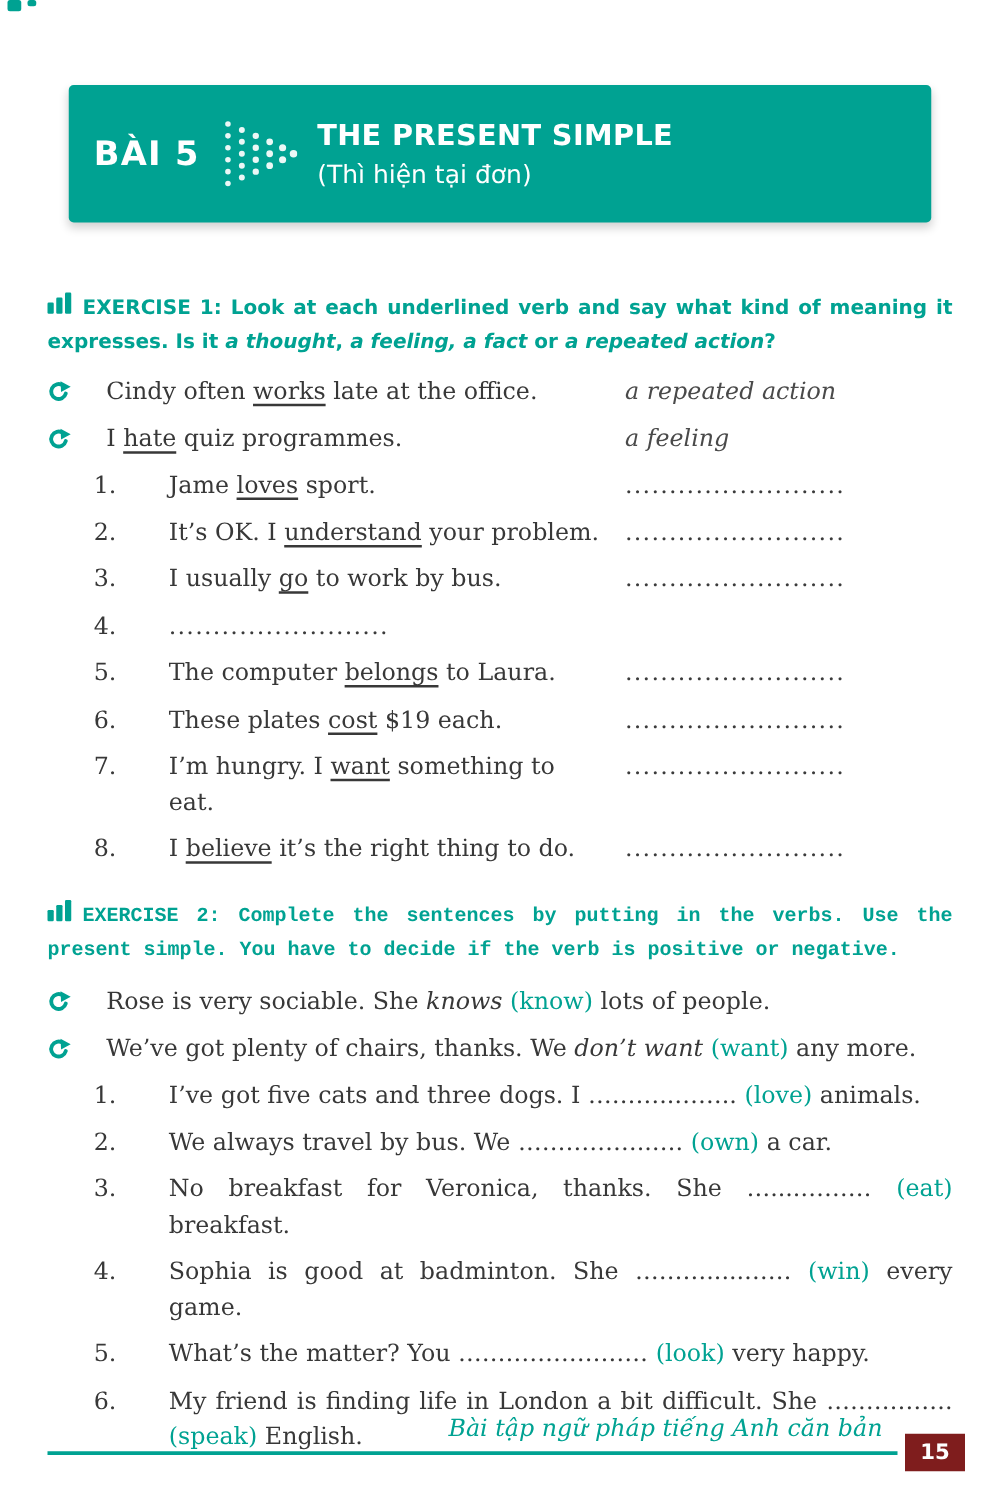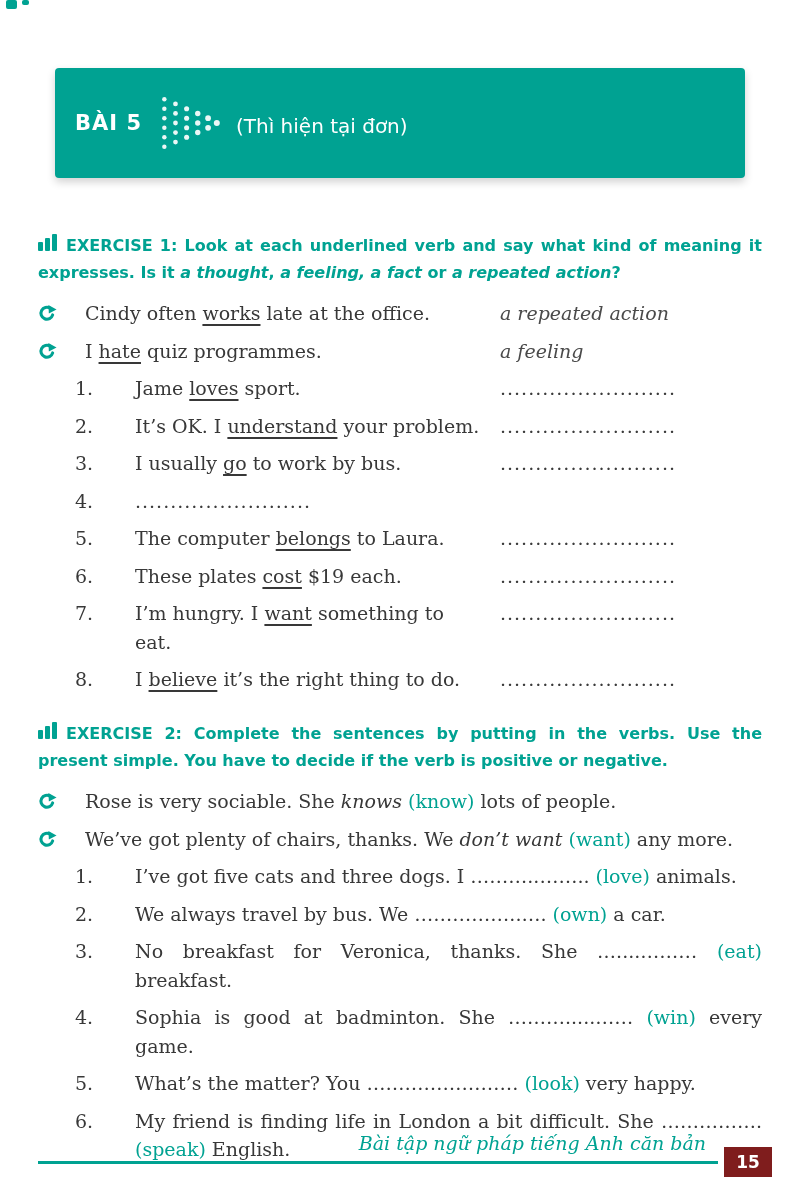--- a/index.html
+++ b/index.html
@@ -12,34 +12,34 @@
   .corner-dot.a { left:6px; top:0; width:11px; height:9px; }
   .corner-dot.b { left:22px; top:0; width:7px; height:5px; }
 
   
   .banner {
     margin:68px 55px 0; height:110px; background:#00a292; border-radius:4px;
     display:flex; align-items:center; padding:0 20px;
     box-shadow:0 4px 8px rgba(0,0,0,.18); color:#fff;
     font-family:"DejaVu Sans", sans-serif;
   }
-  .banner-lesson { font-size:21px; font-weight:bold; letter-spacing:1px; white-space:nowrap; }
+  .banner-lesson { font-size:27px; font-weight:bold; letter-spacing:1px; white-space:nowrap; }
   .banner-dots { margin:0 16px; flex:0 0 auto; }
   .banner-titles { display:flex; flex-direction:column; }
   .banner-title { font-size:23px; font-weight:bold; letter-spacing:.3px; }
   .banner-subtitle { font-size:20px; margin-top:5px; font-weight:normal; }
 
   
   .content { padding:0 38px; }
   .ex-heading {
     font-family:"DejaVu Sans", sans-serif; font-weight:bold; font-size:16px;
     color:#00a292; line-height:1.7; text-align:justify;
   }
   .ex1-heading { margin-top:54px; }
-  .ex2-heading { margin-top:26px; }
+  .ex2-heading { margin-top:26px;font-family:Liberation Mono, monospace; }
   .ex-icon { display:inline-flex; align-items:flex-end; gap:2px; margin-right:9px; }
   .ex-icon i { display:inline-block; width:5px; background:#00a292; border-radius:1px; }
   .ex-icon i.b1 { height:9px; } .ex-icon i.b2 { height:13px; } .ex-icon i.b3 { height:17px; }
 
   .row { display:flex; align-items:baseline; margin-top:9px; font-size:19px; line-height:1.5;gap:20px; }
   .ex-examples { margin-top:13px; }
   .bullet { flex:0 0 27px; align-self:center; line-height:0; }
   .sentence { flex:1; }
   .answer { flex:0 0 262px; font-style:italic; color:#4a4a4a; }
   .blankdots { flex:0 0 262px; color:#3b3b3b; letter-spacing:1px; }
@@ -90,20 +90,21 @@
           <circle cx="36" cy="54" r="3.2"></circle>
         <circle cx="50" cy="24" r="3.4"></circle>
           <circle cx="50" cy="36" r="3.4"></circle>
           <circle cx="50" cy="48" r="3.4"></circle>
         <circle cx="63" cy="30" r="3.6"></circle>
           <circle cx="63" cy="42" r="3.6"></circle>
         <circle cx="74" cy="36" r="3.8"></circle>
       </g>
     </svg>
     <div class="banner-titles">
+      <div class="banner-title">THE PRESENT SIMPLE</div>
       <div class="banner-subtitle">(Thì hiện tại đơn)</div>
     </div>
   </div>
 
   <div class="content">
 
     <div class="ex-heading ex1-heading">
       <span class="ex-icon">
           <i class="b1"></i>
           <i class="b2"></i>

